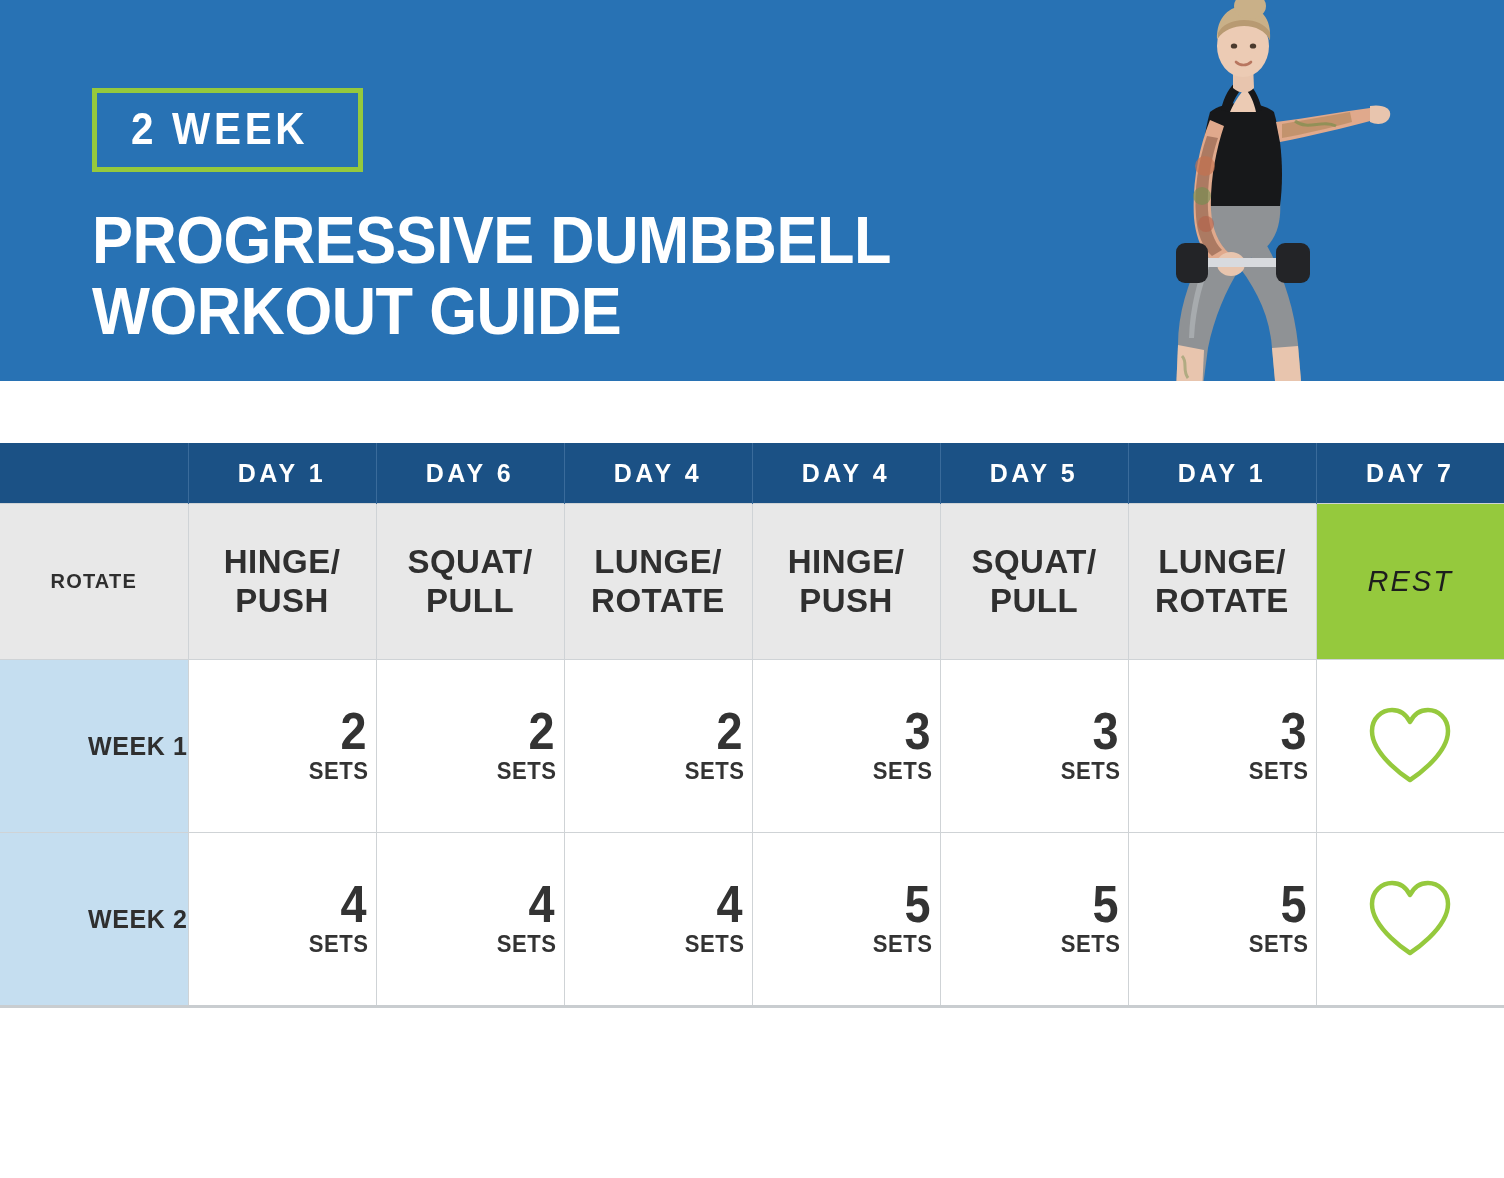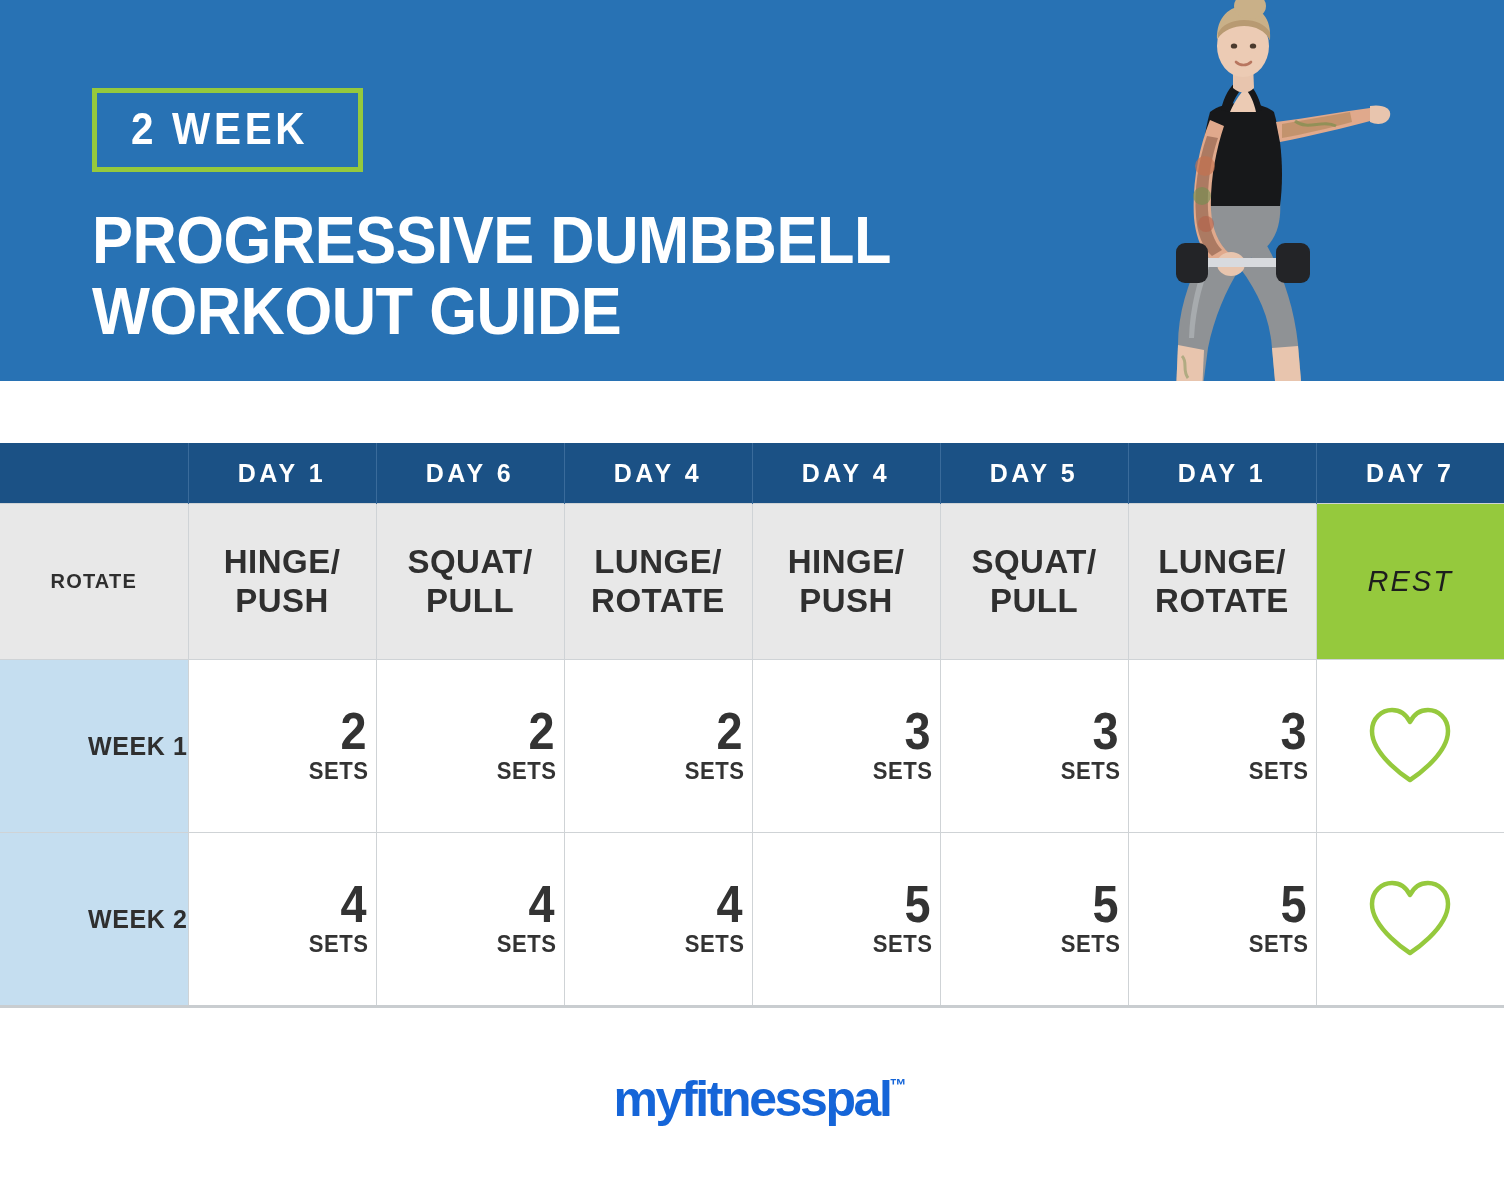--- a/index.html
+++ b/index.html
@@ -346,20 +346,14 @@
         </td>
         <td class="restcell">
           <svg class="heart" width="92" height="84" viewBox="0 0 92 84">
             <path d="M46 76 C46 76 8 52 8 27 C8 14 18 6 28 6 C37 6 43 12 46 18 C49 12 55 6 64 6 C74 6 84 14 84 27 C84 52 46 76 46 76 Z" fill="none" stroke="#95C93D" stroke-width="4.5" stroke-linejoin="round"></path>
           </svg>
         </td>
       </tr>
     </tbody>
   </table>
 
-  <div class="footer">
-    <span class="logo-wrap">
-      <span class="logo">myfitnesspal</span>
-      <span class="logo-tm">™</span>
-    </span>
-  </div>
 
 </div>
 
 </body></html>

